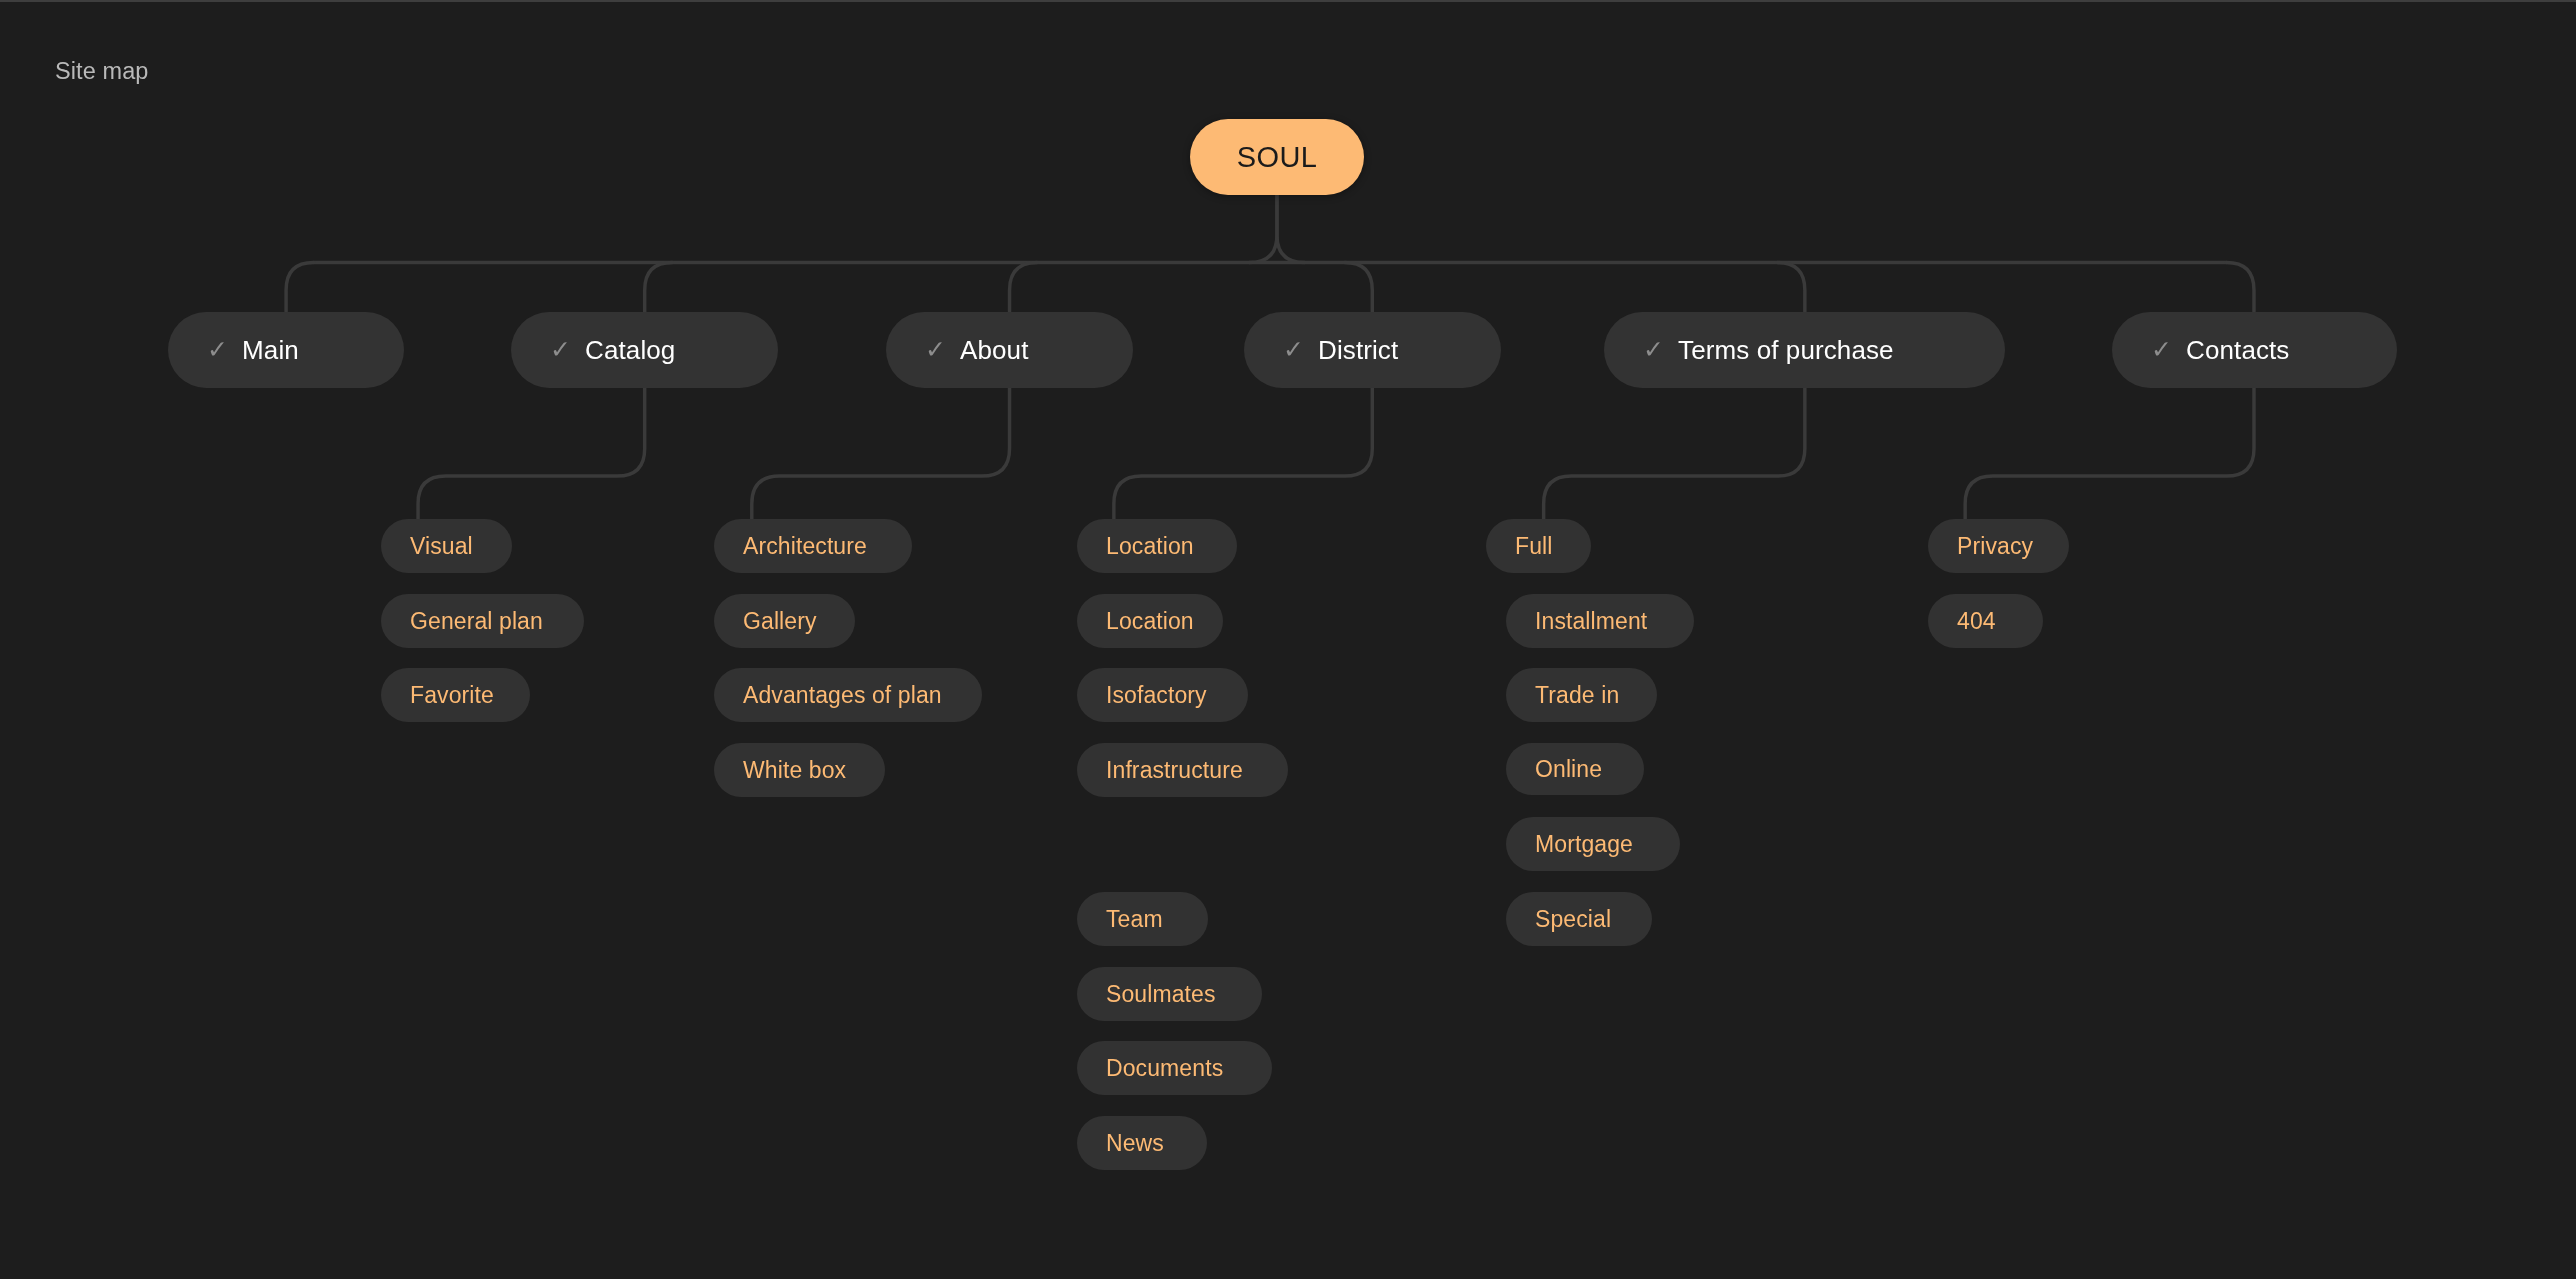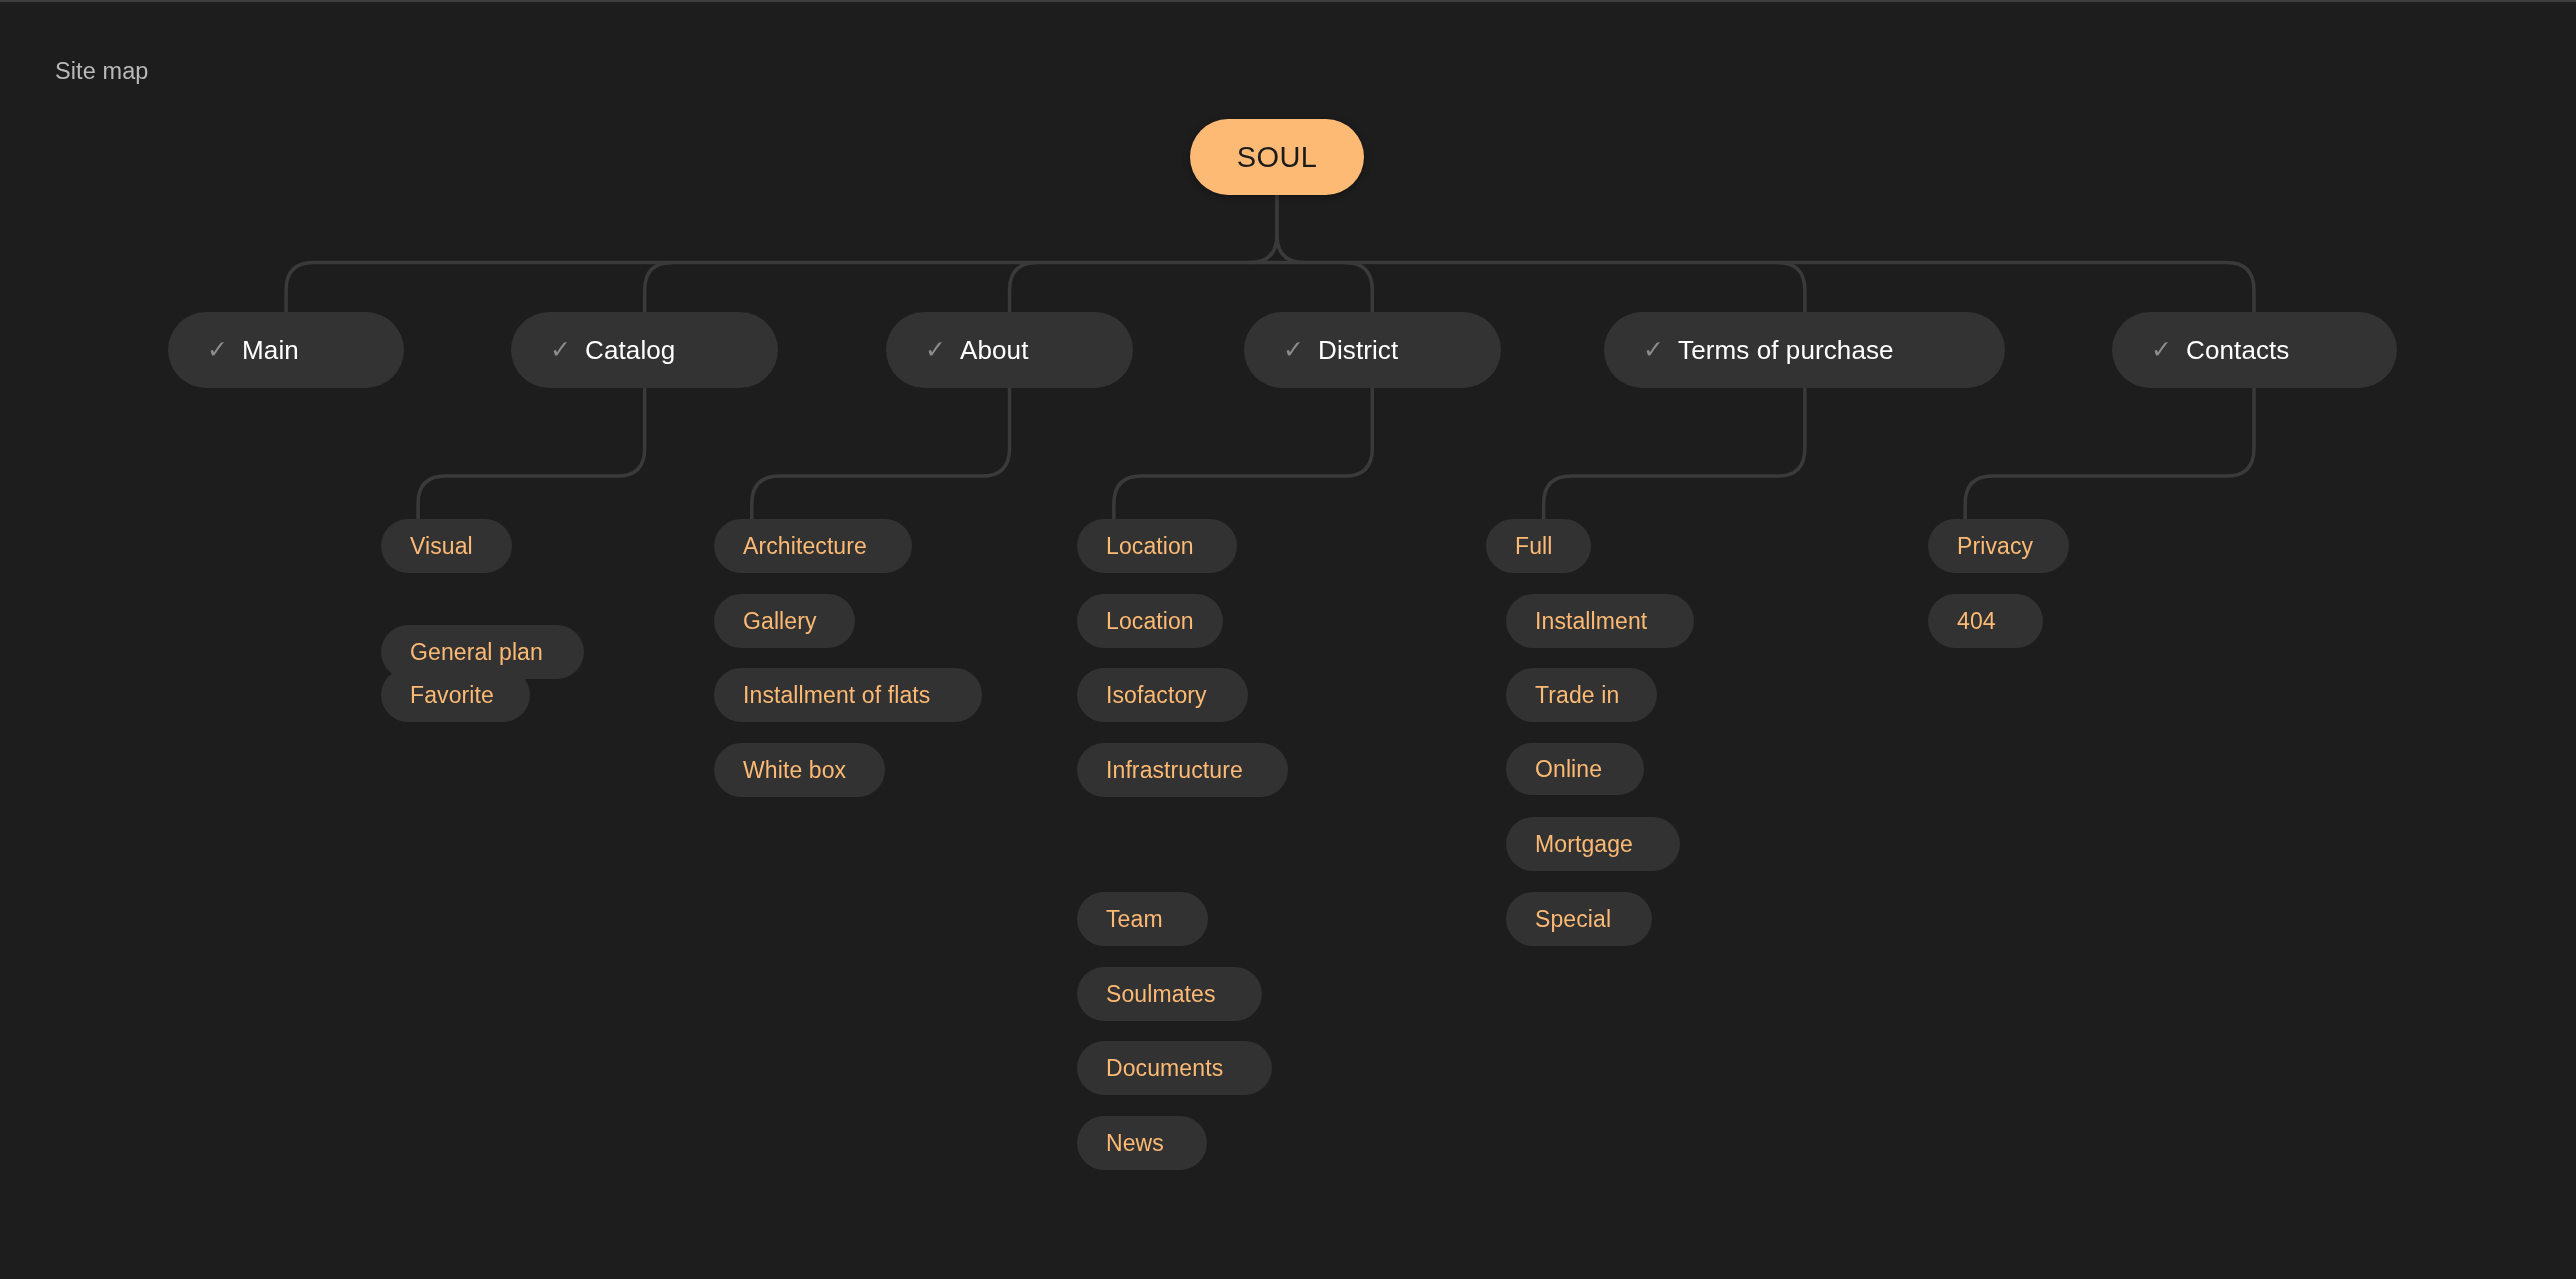--- a/index.html
+++ b/index.html
@@ -162,38 +162,38 @@
         <span class="check">✓</span>
         <span>Main</span>
       </div>
       <div class="node lvl1" style="left: 511px; top: 312px; width: 267px; height: 76px;">
         <span class="check">✓</span>
         <span>Catalog</span>
       </div>
       <div class="node lvl2" style="left: 381px; top: 519px; width: 131px; height: 54px;">
         <span>Visual</span>
       </div>
-      <div class="node lvl2" style="left: 381px; top: 594px; width: 203px; height: 54px; margin-top: 31px;">
+      <div class="node lvl2" style="left: 381px; top: 594px; width: 203px; height: 54px;">
         <span>General plan</span>
       </div>
       <div class="node lvl2" style="left: 381px; top: 668px; width: 149px; height: 54px;">
         <span>Favorite</span>
       </div>
       <div class="node lvl1" style="left: 886px; top: 312px; width: 247px; height: 76px;">
         <span class="check">✓</span>
         <span>About</span>
       </div>
       <div class="node lvl2" style="left: 714px; top: 519px; width: 198px; height: 54px;">
         <span>Architecture</span>
       </div>
       <div class="node lvl2" style="left: 714px; top: 594px; width: 141px; height: 54px;">
         <span>Gallery</span>
       </div>
       <div class="node lvl2" style="left: 714px; top: 668px; width: 268px; height: 54px;">
-        <span>Installment of flats</span>
+        <span>Advantages of plan</span>
       </div>
       <div class="node lvl2" style="left: 714px; top: 743px; width: 171px; height: 54px;">
         <span>White box</span>
       </div>
       <div class="node lvl1" style="left: 1244px; top: 312px; width: 257px; height: 76px;">
         <span class="check">✓</span>
         <span>District</span>
       </div>
       <div class="node lvl2" style="left: 1077px; top: 519px; width: 160px; height: 54px;">
         <span>Location</span>

